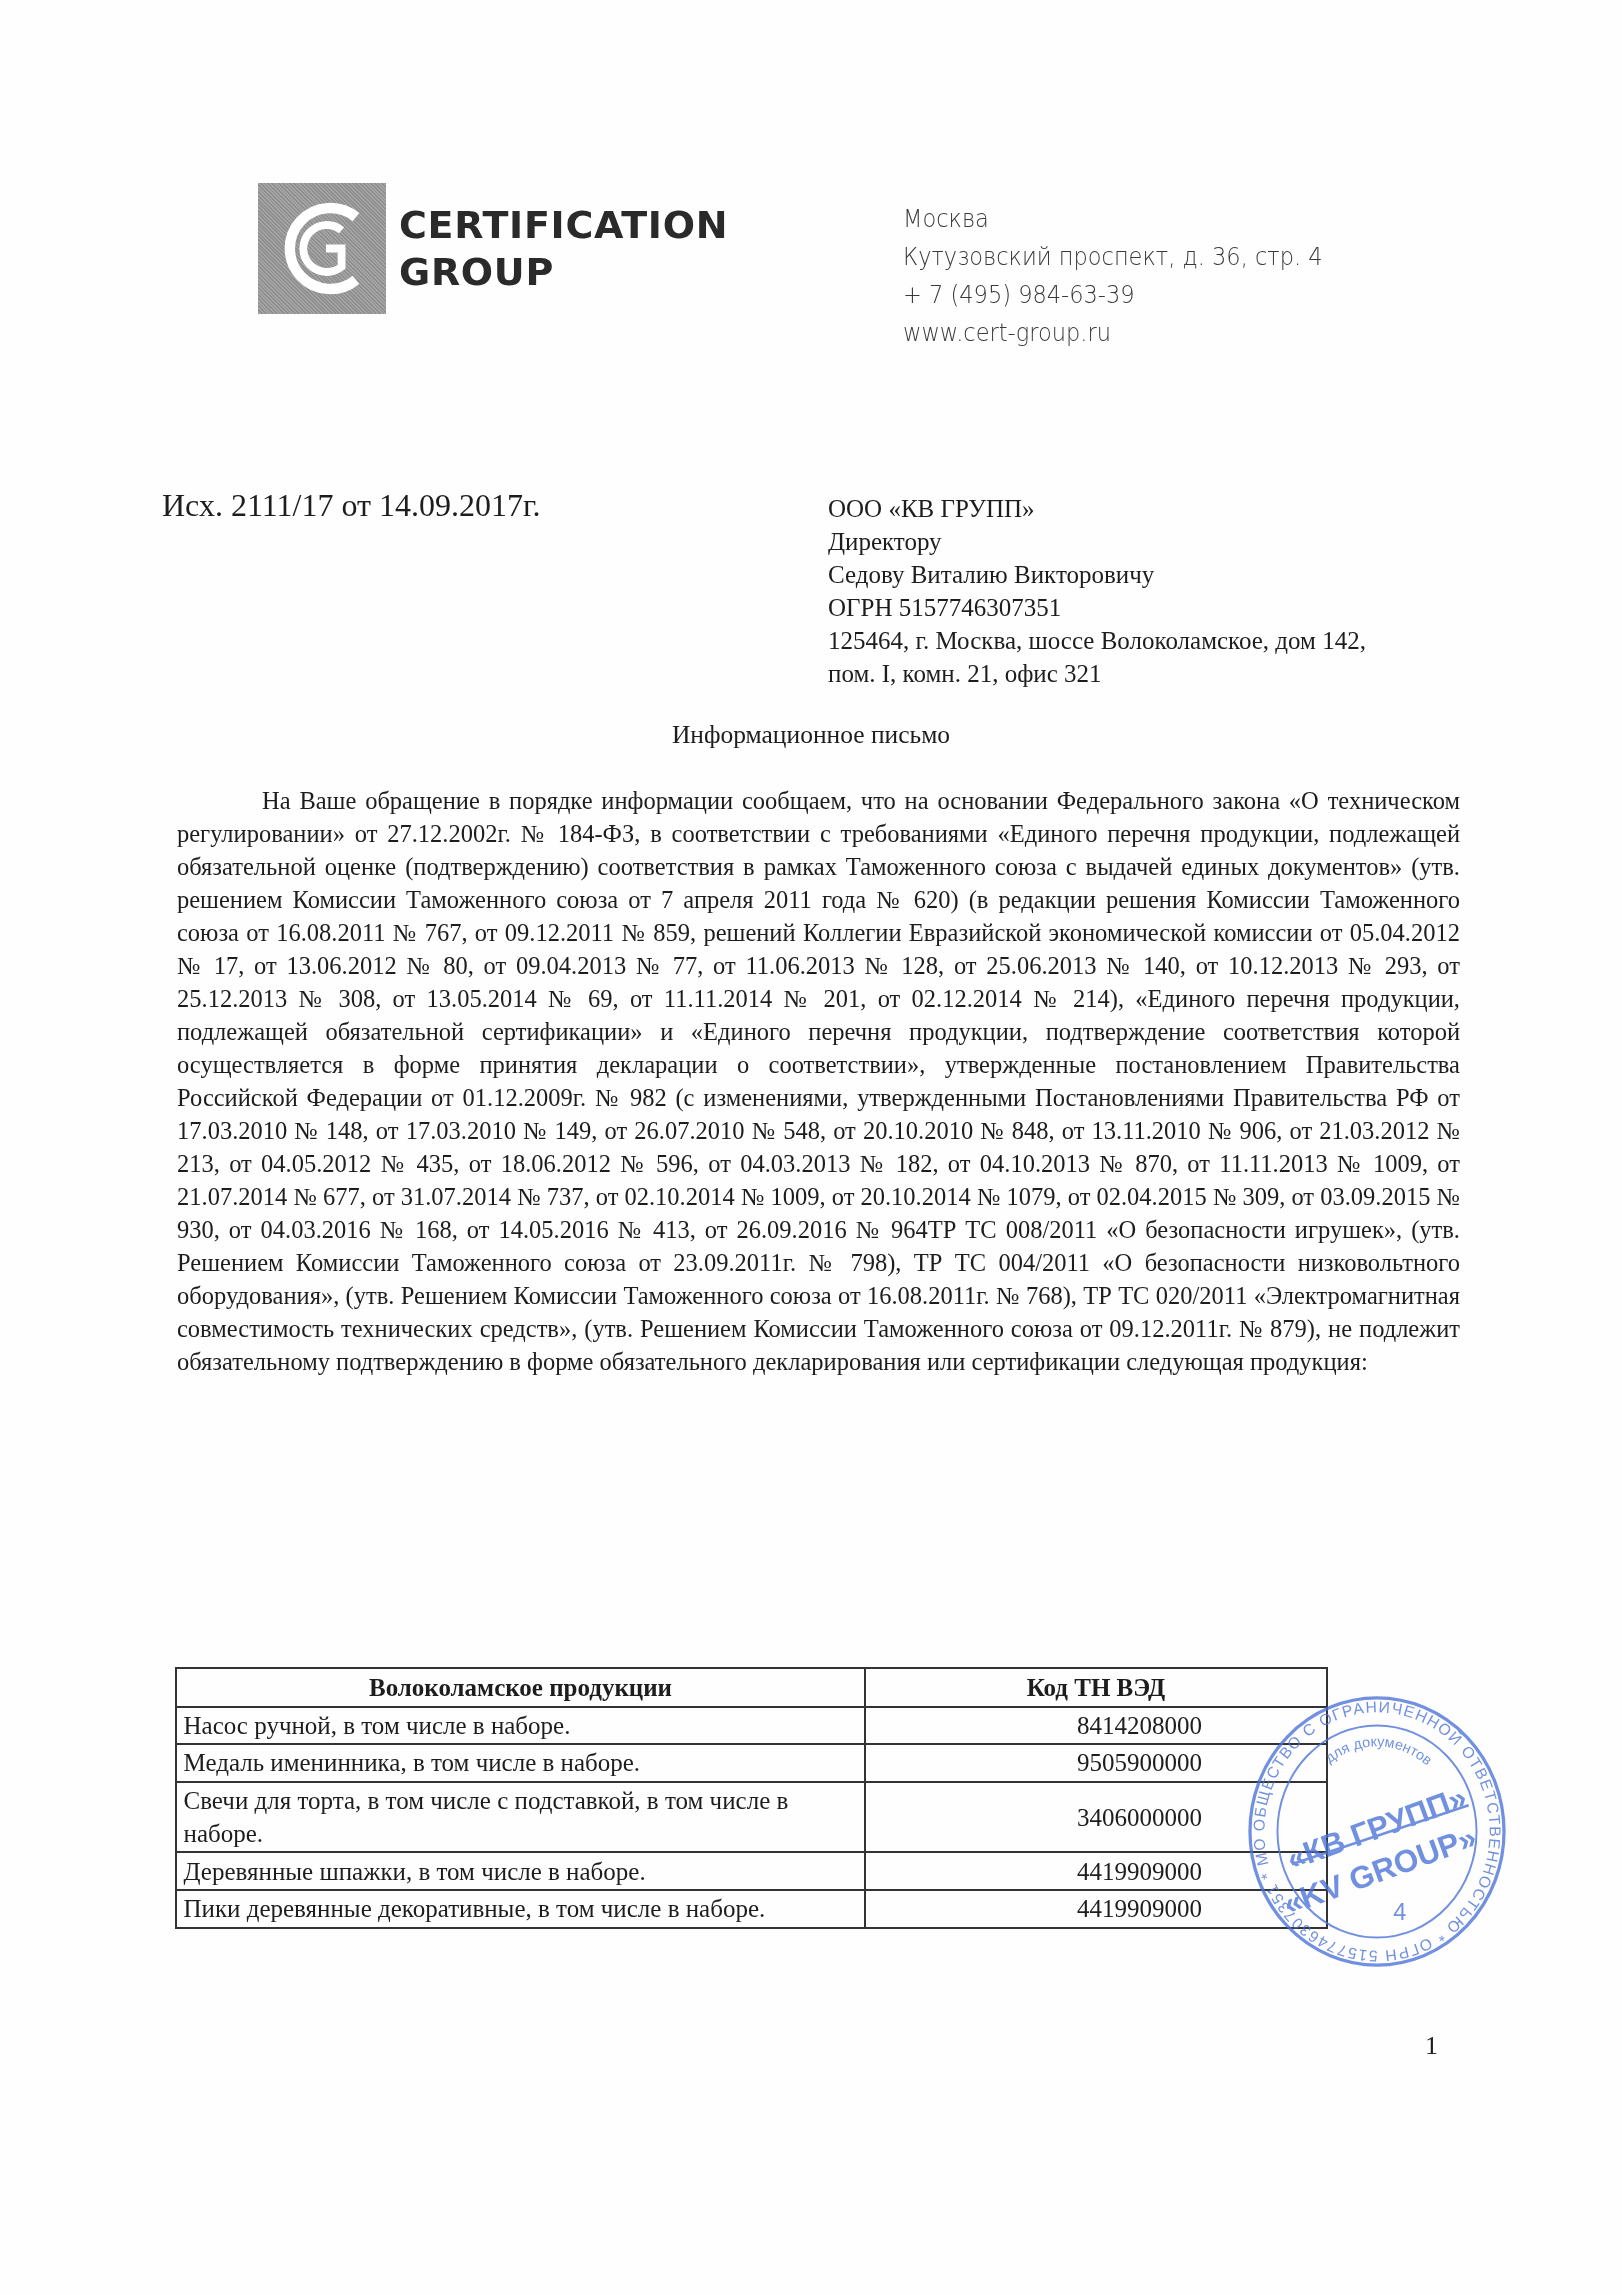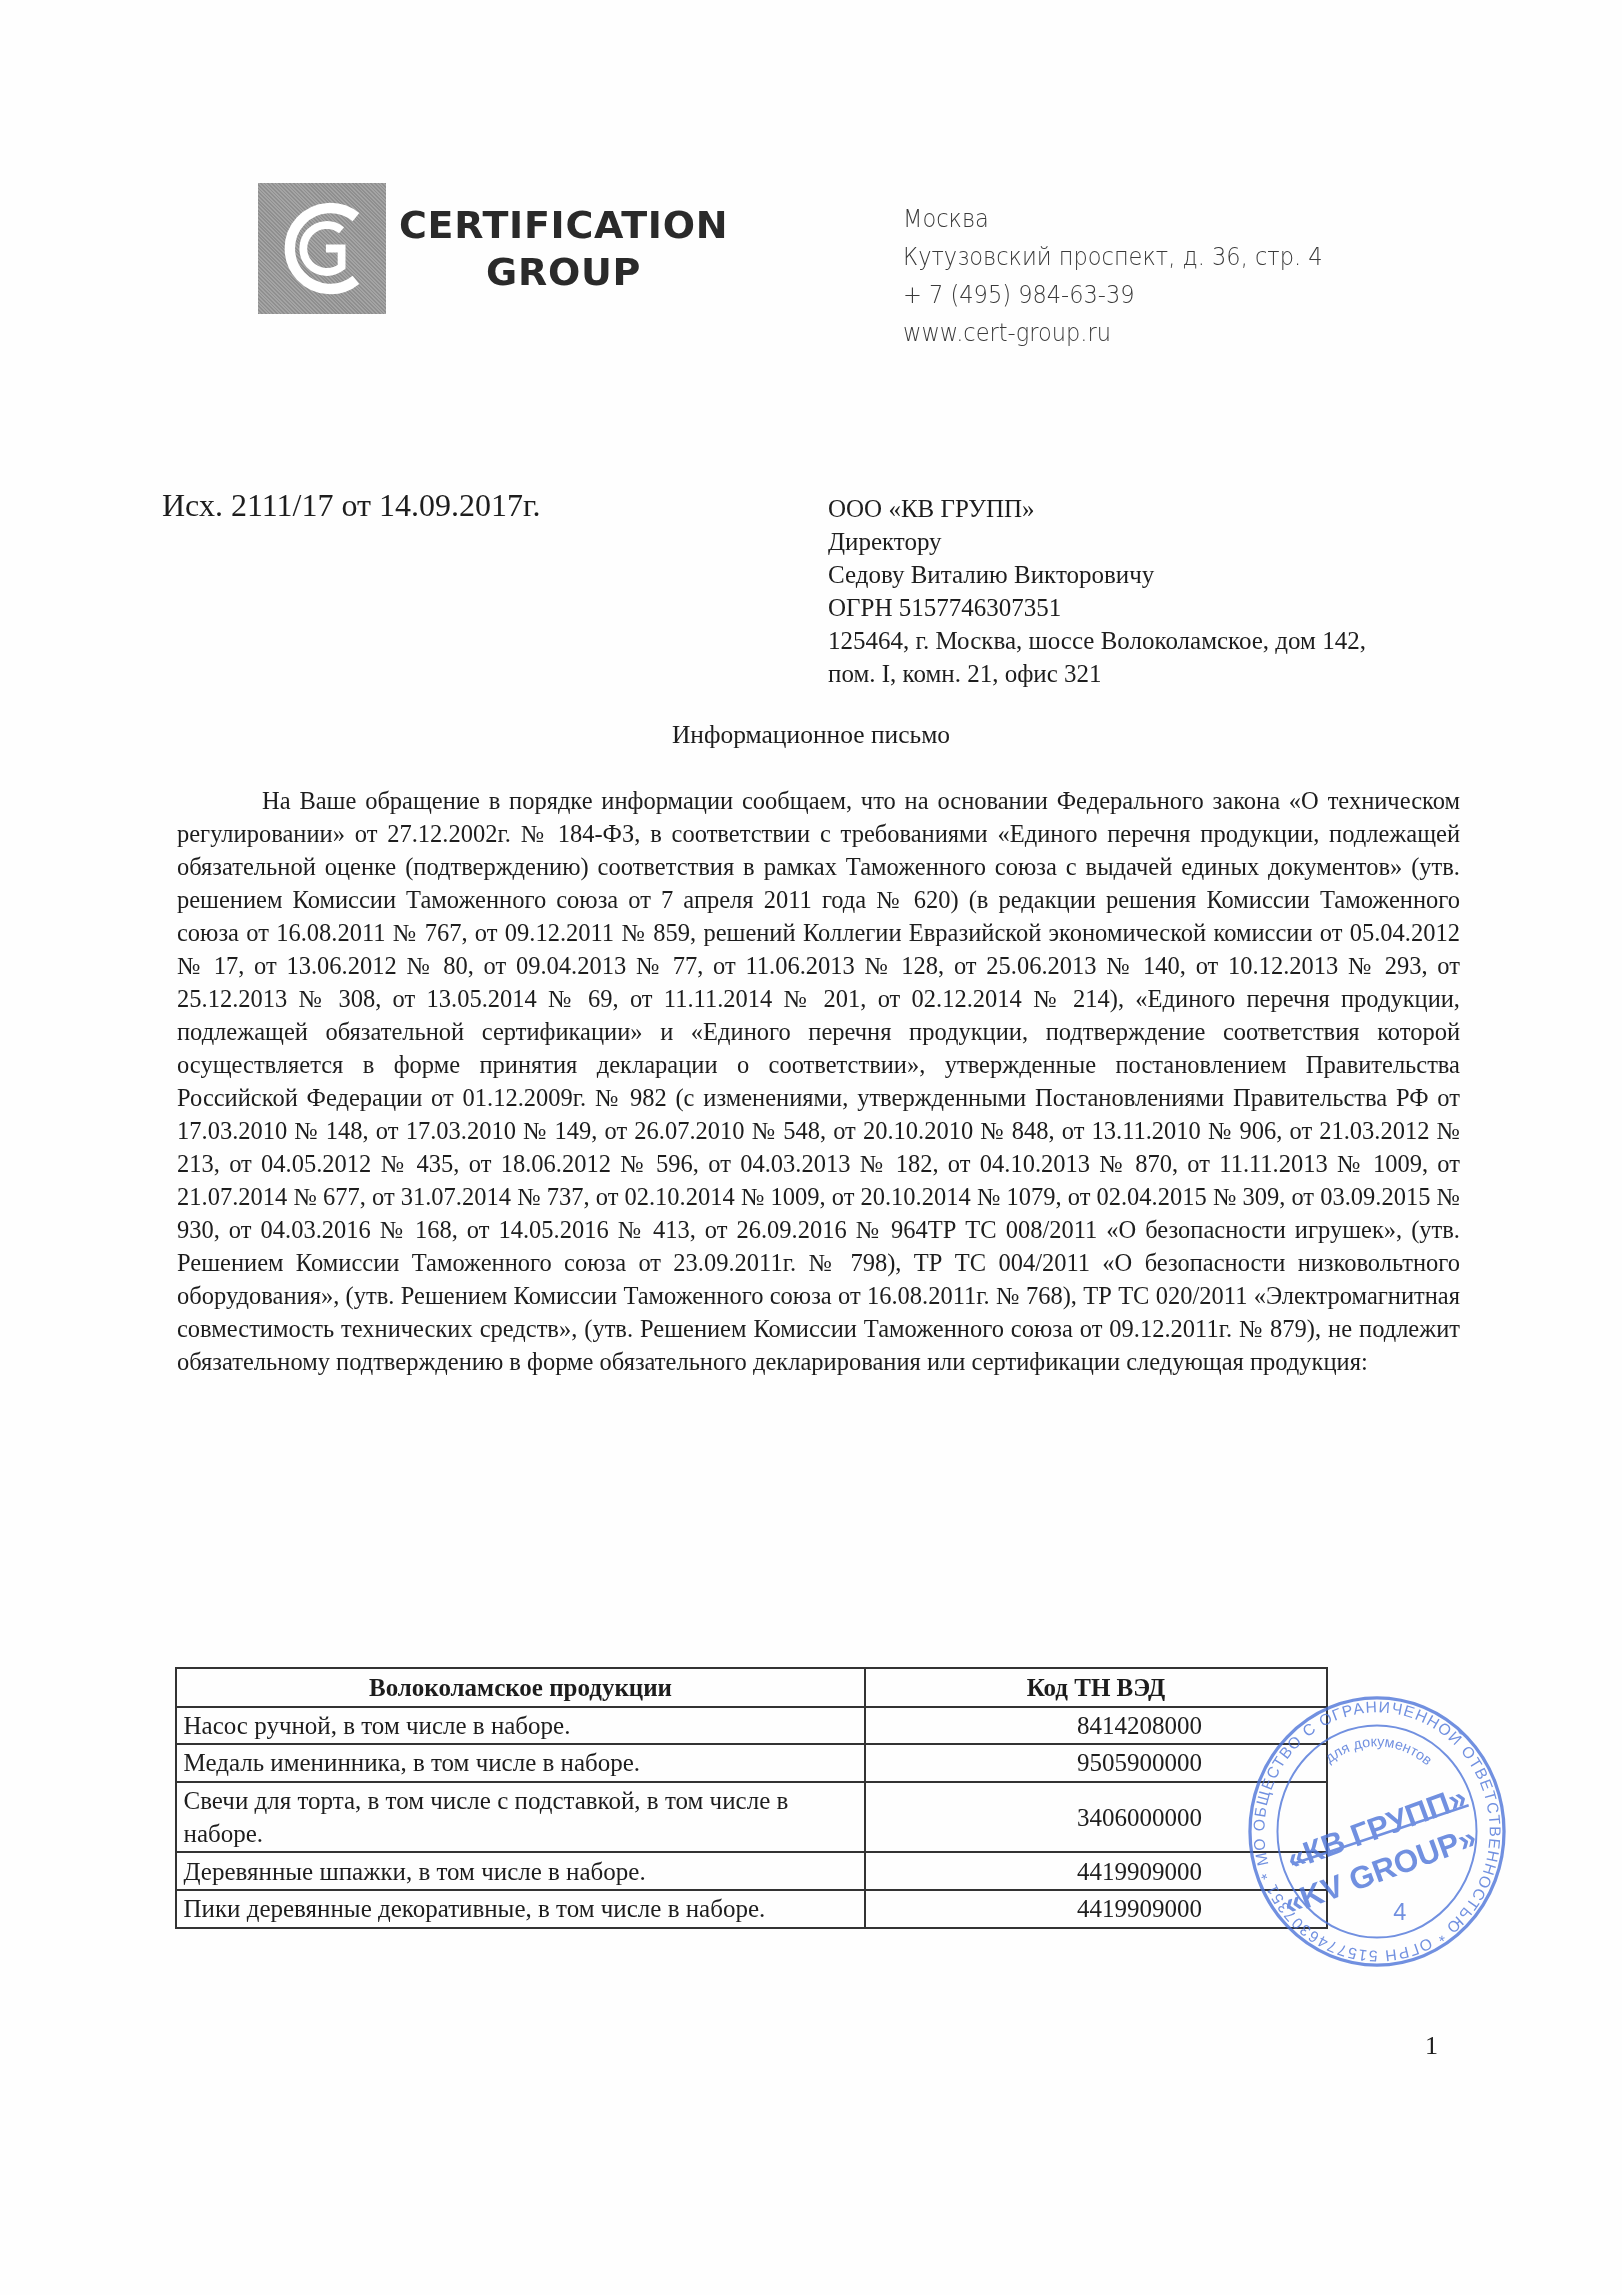--- a/index.html
+++ b/index.html
@@ -21,21 +21,20 @@
       background: #fefefe;
     }
 
     
     .logo {
       position: absolute;
       left: 258px;
       top: 183px;
       display: flex;
       align-items: center;
-      text-align: center;
     }
     .logo-mark {
       width: 128px;
       height: 131px;
       background: repeating-linear-gradient(45deg, #8f8f8f 0 1.3px, #a4a4a4 1.3px 2.6px);
       position: relative;
     }
     .logo-mark svg {
       position: absolute;
       left: 0; top: 0;

